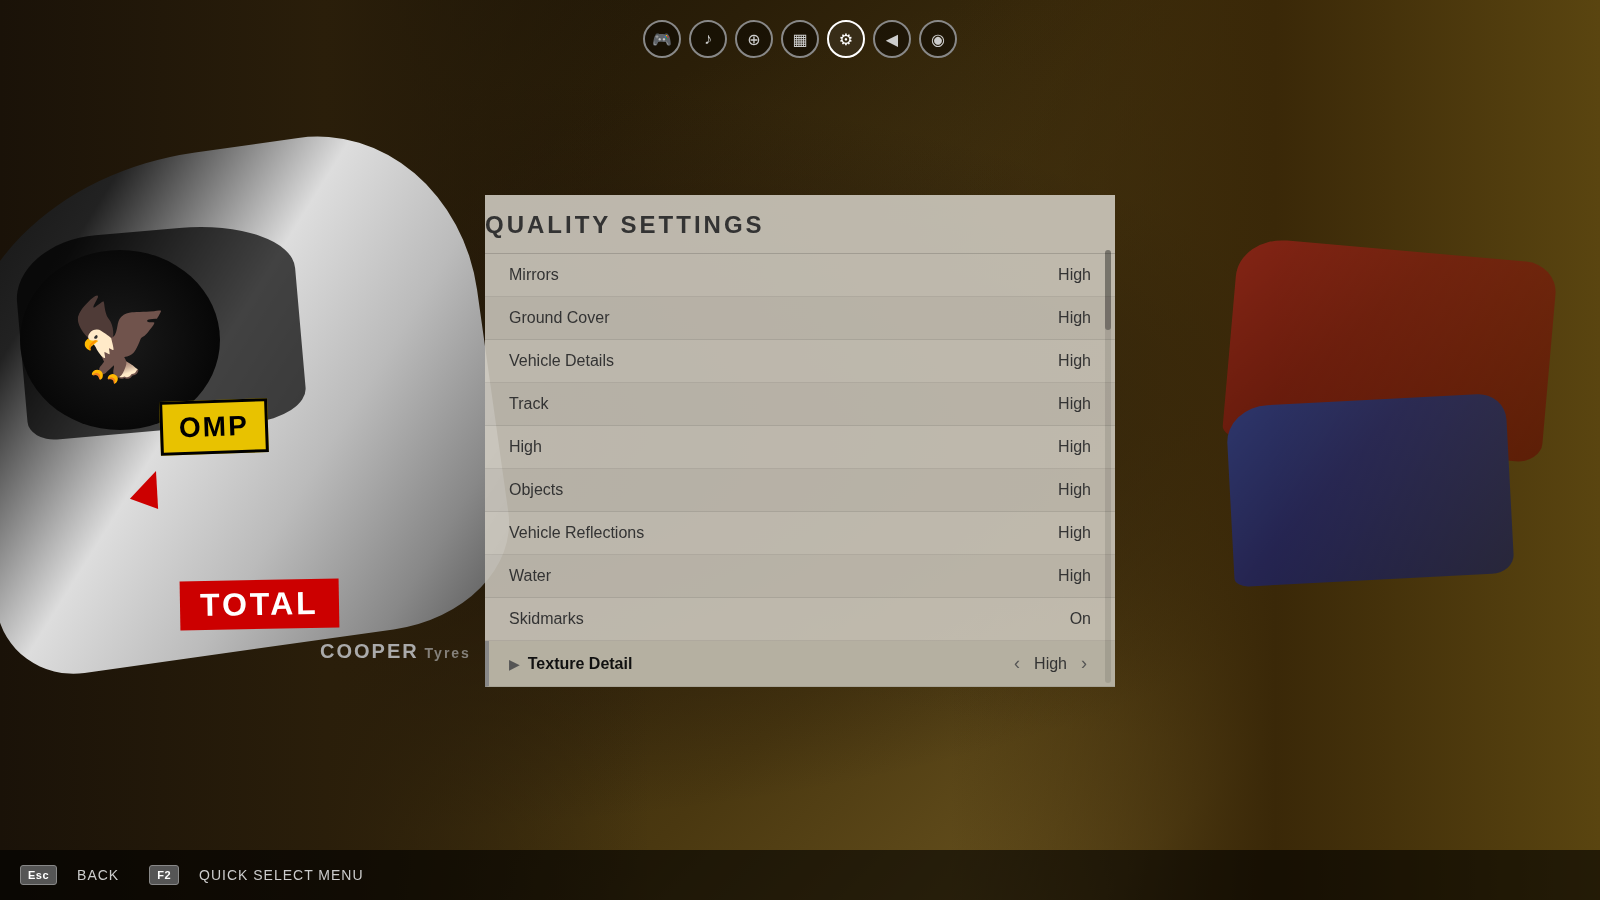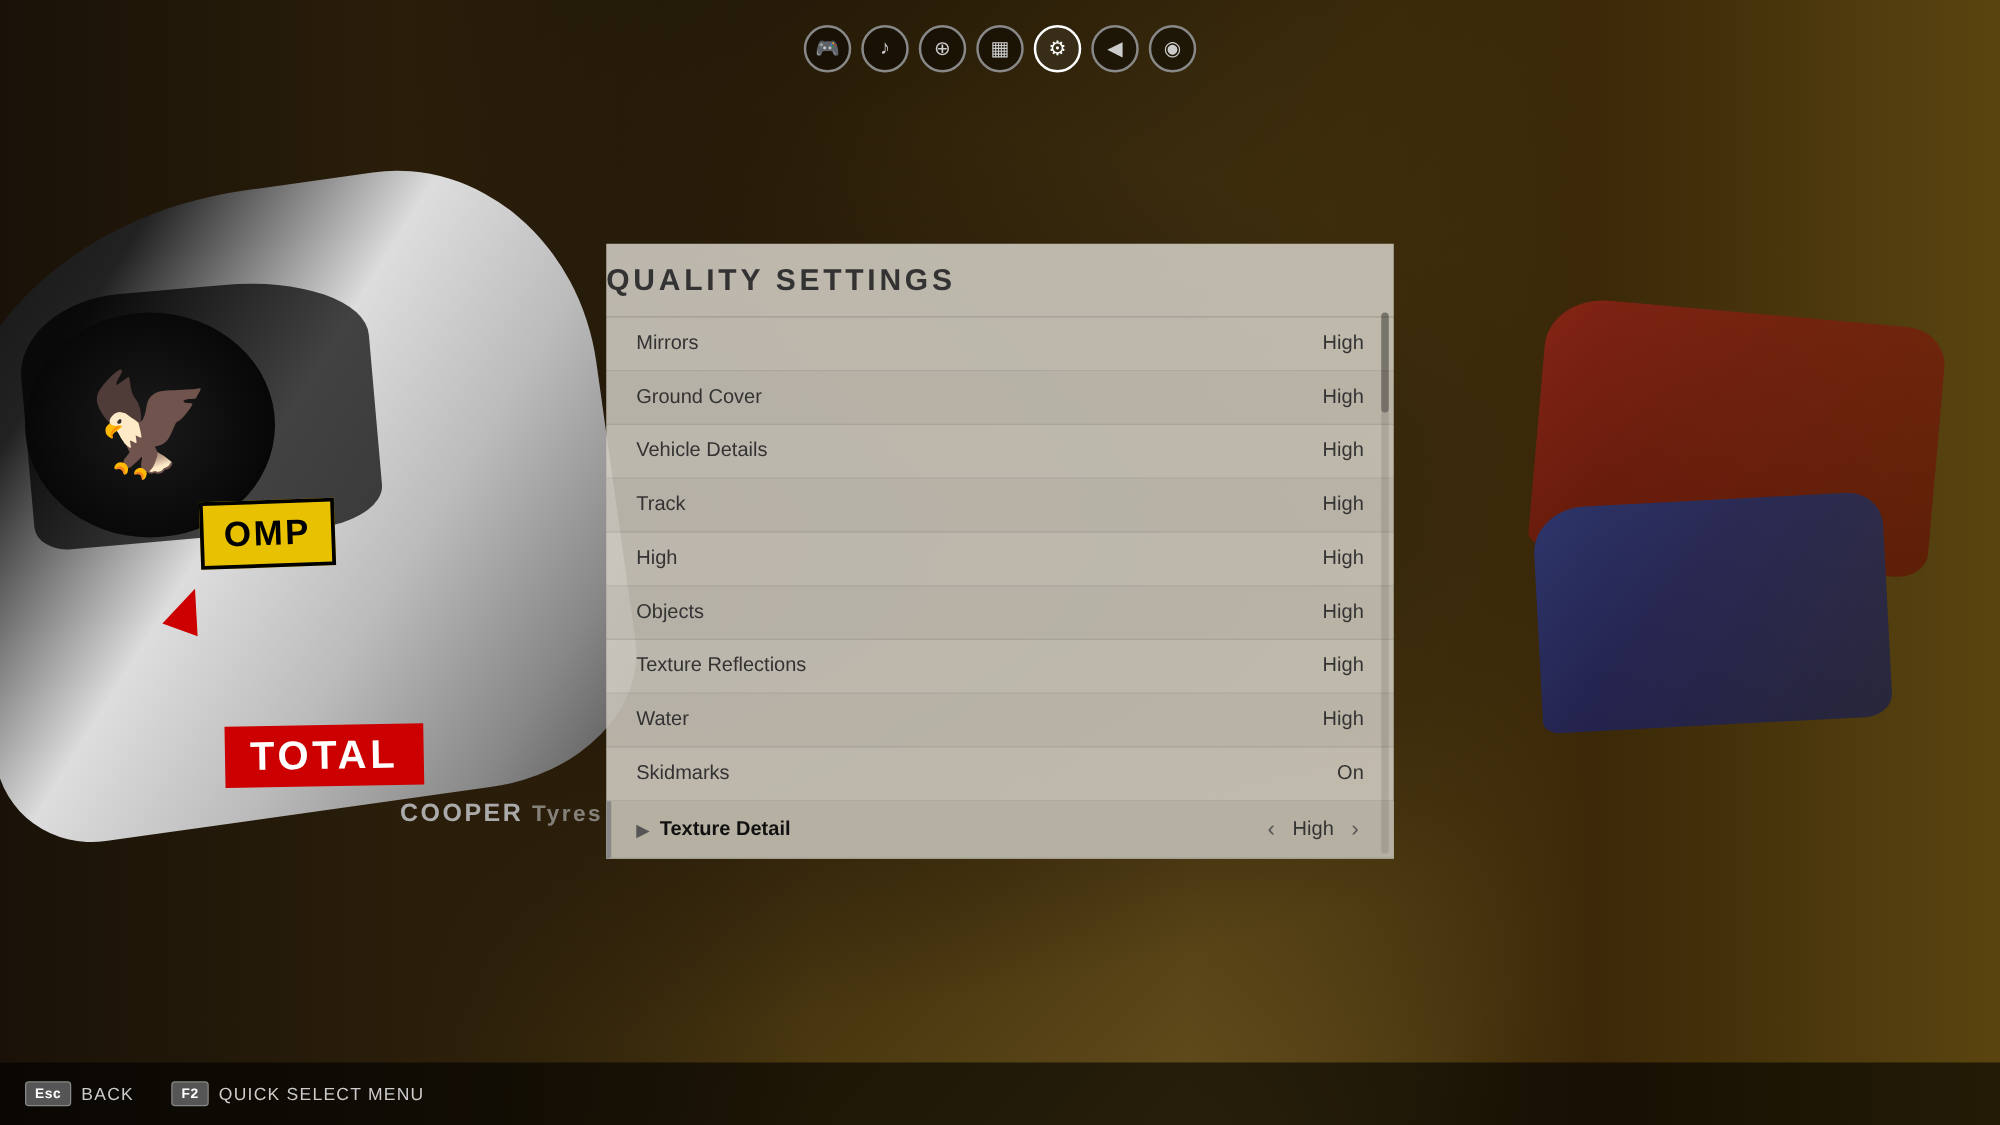--- a/index.html
+++ b/index.html
@@ -255,21 +255,21 @@
       display: flex;
       align-items: center;
       padding: 0 20px;
       gap: 30px;
       z-index: 10;
     }
 
     .bottom-action {
       display: flex;
       align-items: center;
-      gap: 8px;
+      gap: 20px;
       color: #ccc;
       font-size: 14px;
       letter-spacing: 1px;
     }
 
     .key-badge {
       background: #555;
       color: #fff;
       font-size: 11px;
       font-weight: bold;
@@ -313,21 +313,21 @@
   </div>
 </div>
 
 <div class="omp-badge">OMP</div>
 
 <div class="red-arrow"></div>
 
 <div class="total-badge">TOTAL</div>
 
 <div class="cooper-badge">
-  <span>COOPER</span><span style="font-size:18px;opacity:0.7;"> Tyres</span>
+  <span>COOPER</span><span style="font-size:14px;opacity:0.7;"> Tyres</span>
 </div>
 
 <div style="position:absolute;right:50px;top:250px;width:400px;height:400px;z-index:2;opacity:0.5;">
   <div style="position:absolute;right:0;top:0;width:320px;height:200px;background:linear-gradient(135deg,#cc2222 0%,#991111 40%,#660000 100%);border-radius:15% 10% 8% 5% / 20% 15% 10% 5%;transform:rotate(5deg);"></div>
   <div style="position:absolute;right:40px;top:150px;width:280px;height:180px;background:linear-gradient(135deg,#2244cc 0%,#112299 40%,#001166 100%);border-radius:15% 10% 8% 5% / 20% 15% 10% 5%;transform:rotate(-3deg);"></div>
 </div>
 
 <div class="header">
   <div class="nav-icons">
     <div class="nav-icon">🎮</div>
@@ -361,21 +361,21 @@
     </li>
     <li class="settings-item">
       <span class="setting-name">High</span>
       <span class="setting-value">High</span>
     </li>
     <li class="settings-item">
       <span class="setting-name">Objects</span>
       <span class="setting-value">High</span>
     </li>
     <li class="settings-item">
-      <span class="setting-name">Texture Reflections</span>
+      <span class="setting-name">Vehicle Reflections</span>
       <span class="setting-value">High</span>
     </li>
     <li class="settings-item">
       <span class="setting-name">Water</span>
       <span class="setting-value">High</span>
     </li>
     <li class="settings-item">
       <span class="setting-name">Skidmarks</span>
       <span class="setting-value">On</span>
     </li>

